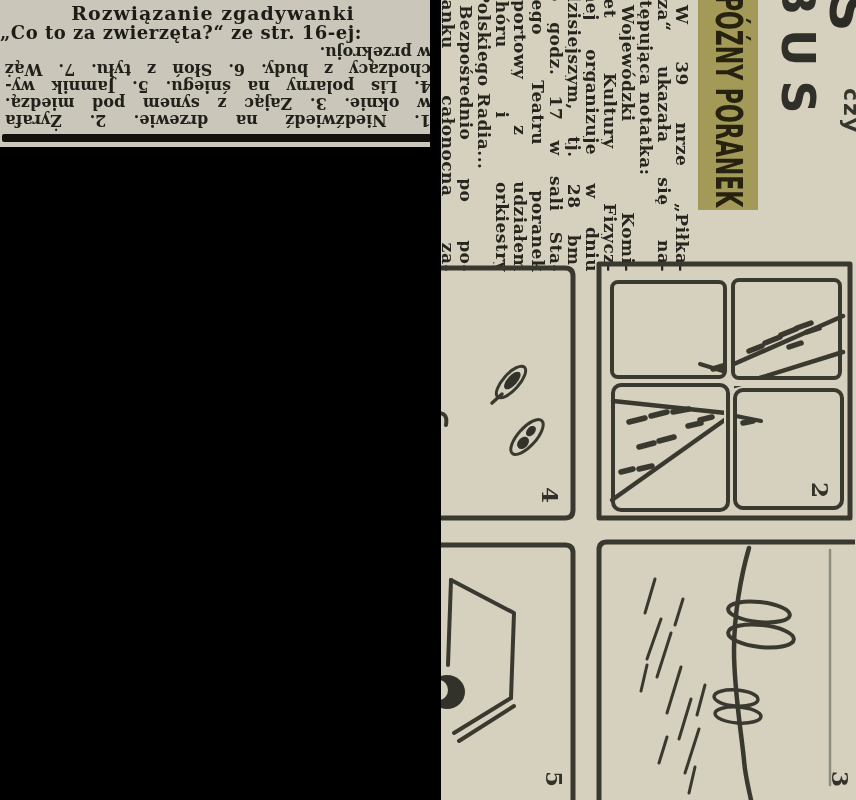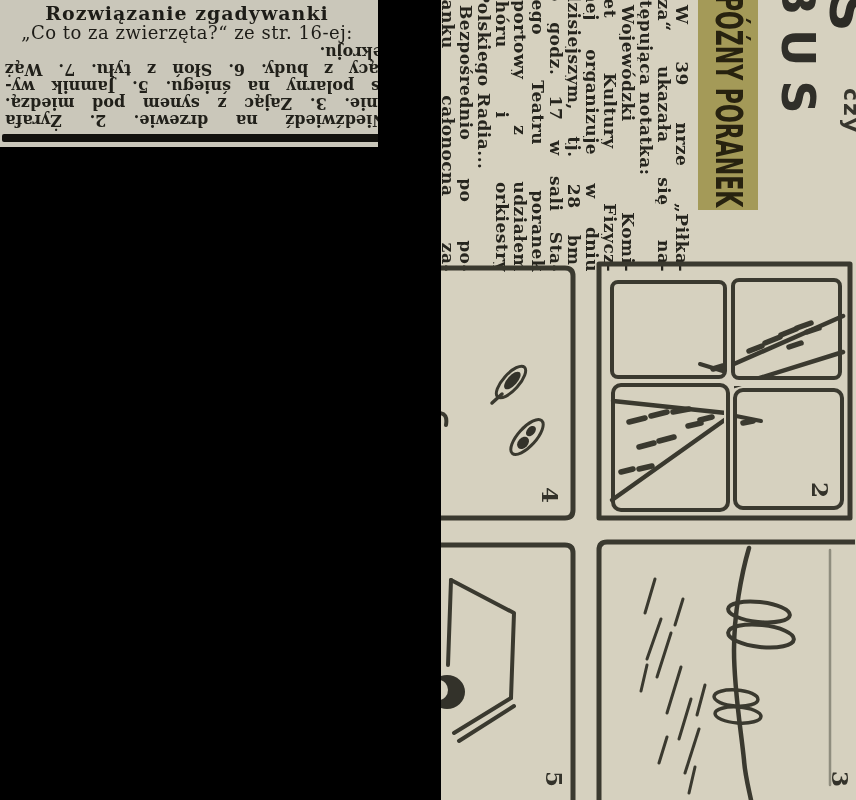--- a/index.html
+++ b/index.html
@@ -3,25 +3,25 @@
 <meta charset="utf-8">
 <style>
   html,body{margin:0;padding:0;}
   body{
     width:856px;height:800px;position:relative;overflow:hidden;
     background:#000;
     font-family:"DejaVu Serif", serif;
   }
   
   #clipping{
-    position:absolute;left:0;top:0;width:378px;height:147px;
+    position:absolute;left:0;top:0;width:430px;height:147px;
     background:#cac7ba;color:#1d1c17;overflow:hidden;
   }
   .c-title{ text-align:center;font-weight:bold;font-size:19px;line-height:20px;letter-spacing:1px; }
-  .c-title2{ text-align:center;font-weight:normal;font-size:18px;line-height:20px;letter-spacing:.5px; }
+  .c-title2{ font-weight:bold;font-size:18px;line-height:20px;letter-spacing:.5px; }
   #clip-titles{position:absolute;top:3px;left:0;right:4px;}
   #flipped-answers{
     position:absolute;top:44px;left:5px;width:426px;
     transform:rotate(180deg);
     font-weight:bold;font-size:16px;line-height:17px;color:#21201a;
   }
   .ans-line{ text-align:justify; text-align-last:justify; }
   .ans-last{ text-align:left; text-align-last:left; }
   #clip-rule{
     position:absolute;left:2px;top:134px;width:433px;height:8px;

